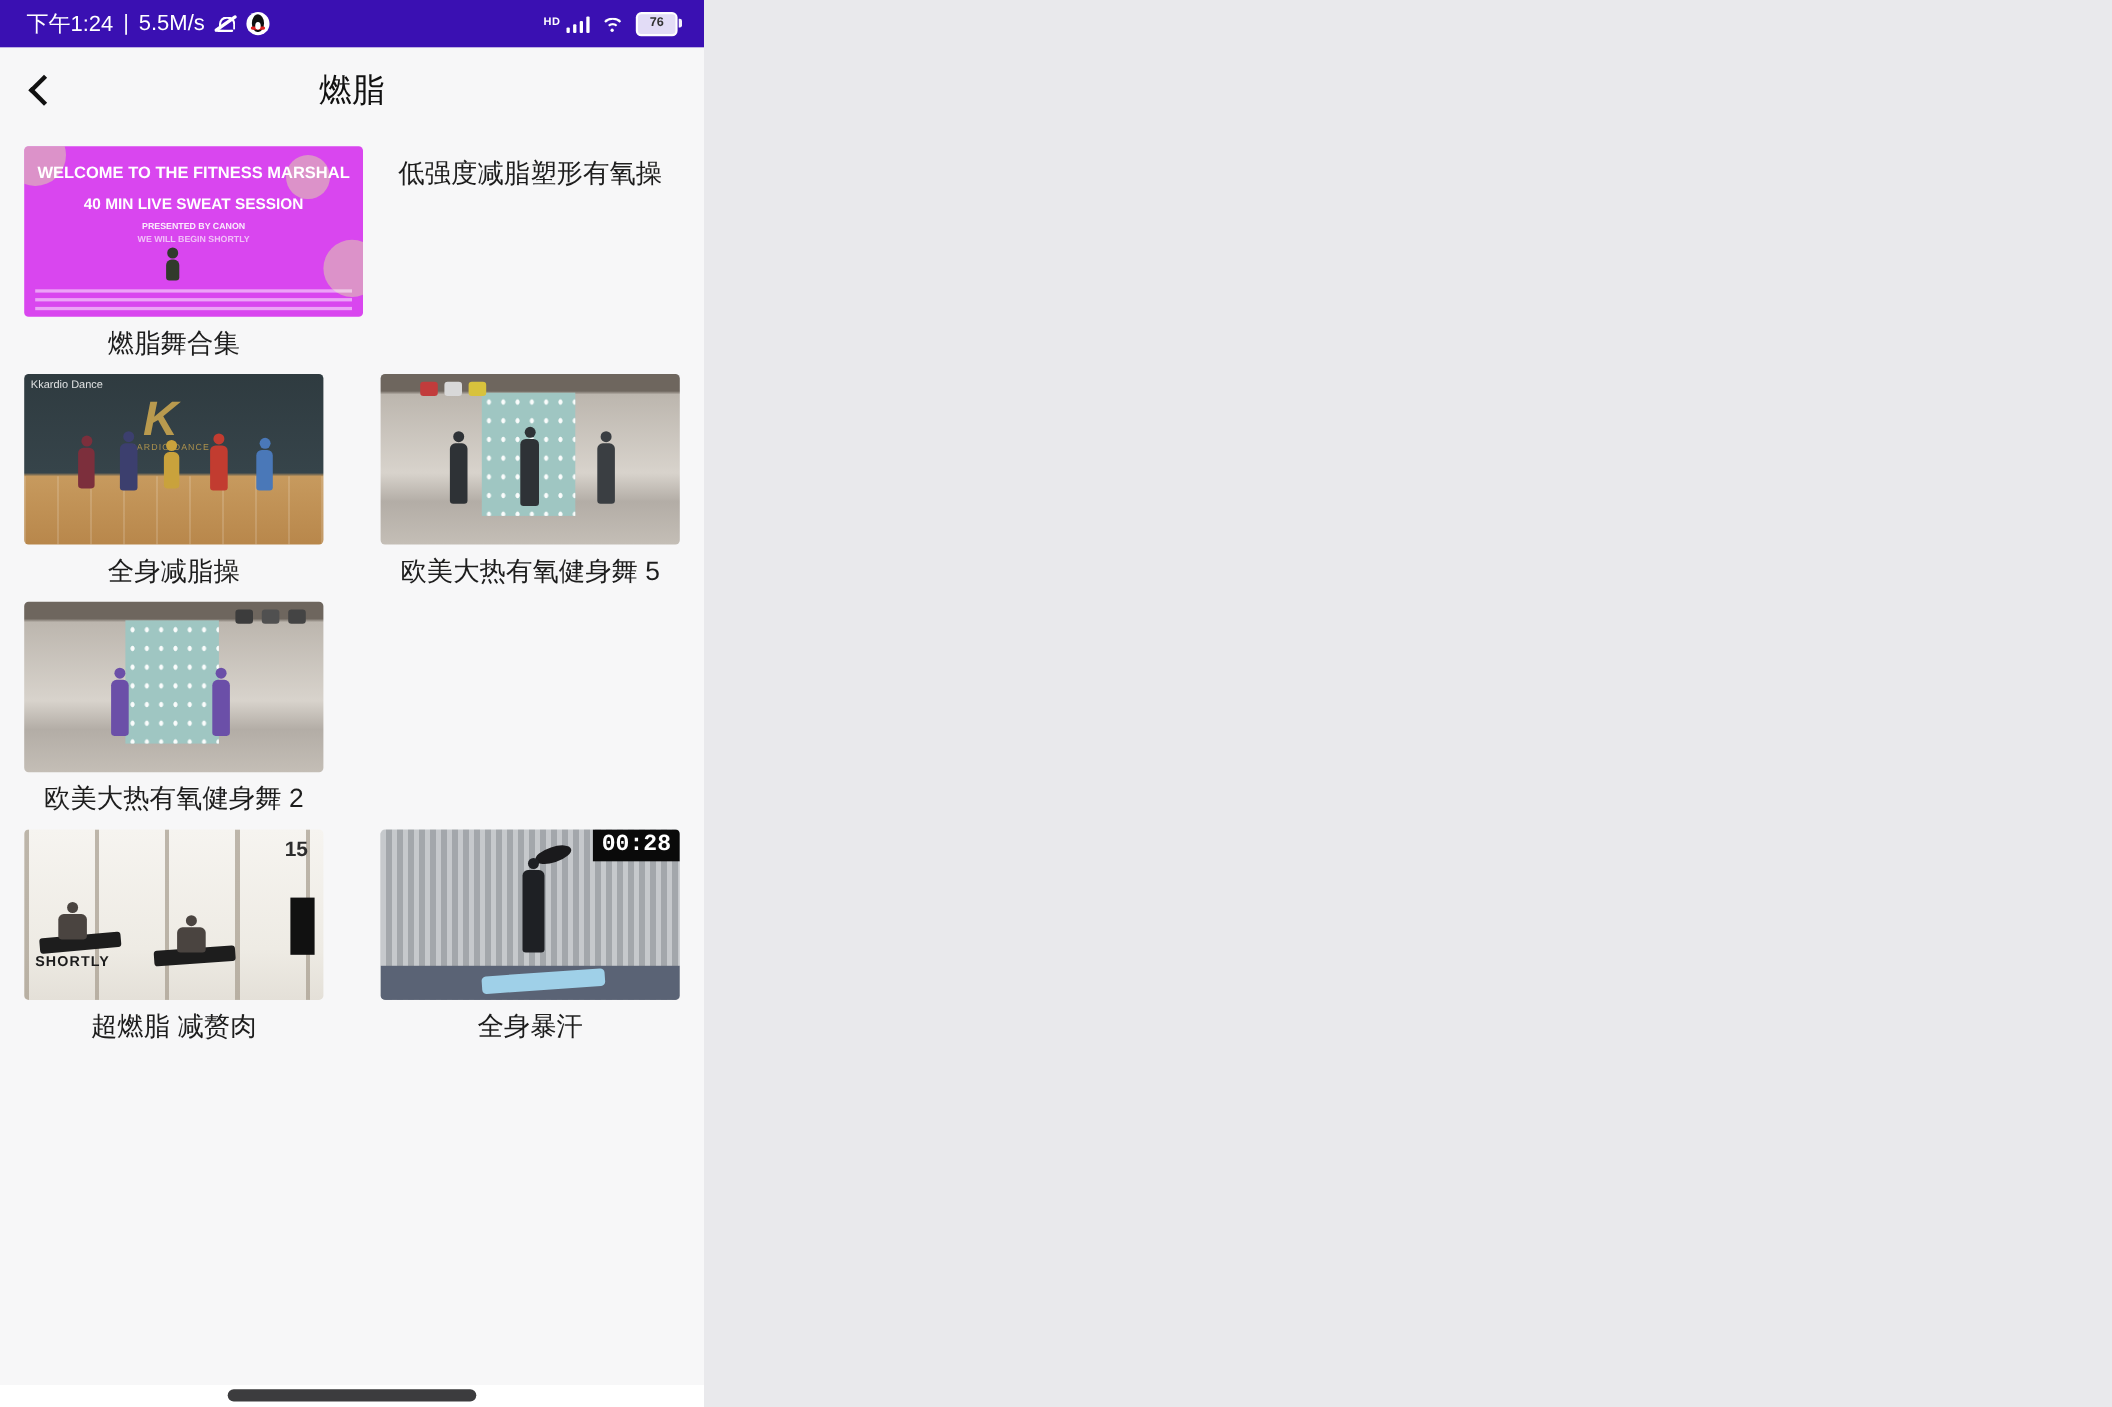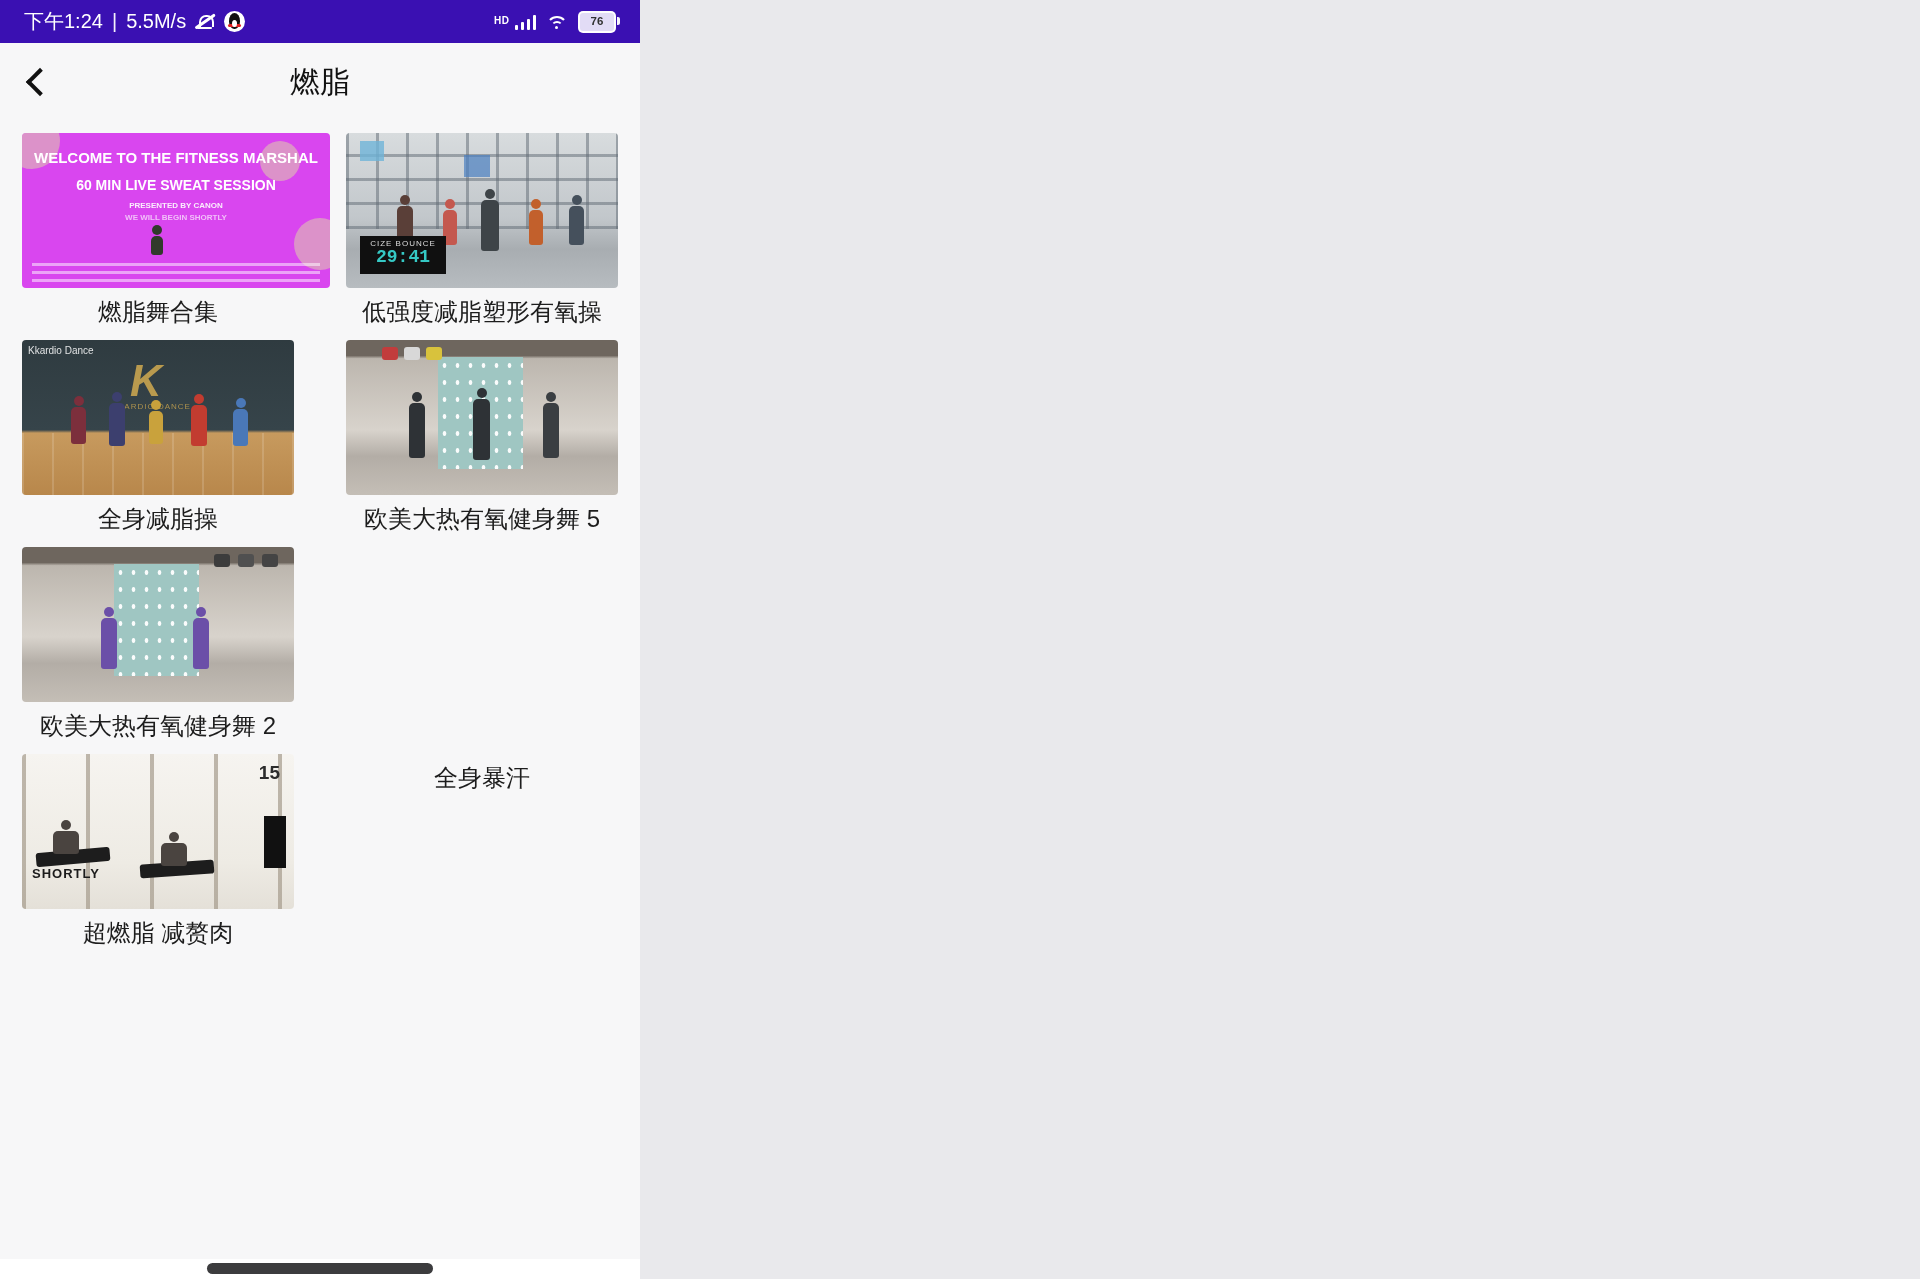--- a/index.html
+++ b/index.html
@@ -546,45 +546,31 @@
 
   <div class="header">燃脂</div>
   <div class="backic"></div>
 
   <div class="card" style="left:22px;top:133px;">
     <div class="thumb t-green">
       <div class="bcirc" style="left:-18px;top:-20px;width:56px;height:56px;"></div>
       <div class="bcirc" style="right:30px;top:8px;width:40px;height:40px;"></div>
       <div class="bcirc" style="right:-16px;bottom:18px;width:52px;height:52px;"></div>
       <div class="gl" style="top:16px;font-size:15px;">WELCOME TO THE FITNESS MARSHAL</div>
-      <div class="gl" style="top:44px;font-size:14px;">60 MIN LIVE SWEAT SESSION</div>
+      <div class="gl" style="top:44px;font-size:14px;">40 MIN LIVE SWEAT SESSION</div>
       <div class="gl" style="top:68px;font-size:8px;opacity:.9;">PRESENTED BY CANON</div>
       <div class="gl" style="top:80px;font-size:8px;opacity:.65;">WE WILL BEGIN SHORTLY</div>
       <div class="pp" style="left:128px;top:92px;width:14px;height:30px;--c:#313a2c;"></div>
       <div class="dl" style="bottom:22px;"></div>
       <div class="dl" style="bottom:14px;"></div>
       <div class="dl" style="bottom:6px;"></div>
     </div>
     <div class="cap">燃脂舞合集</div>
   </div>
   <div class="card" style="left:346px;top:133px;">
-    <div class="thumb t-wh">
-      <div class="grid"></div>
-        <div class="bw1"></div>
-        <div class="bw2"></div>
-      <div class="pp" style="left:50px;top:62px;--c:#5a3f38;width:18px;height:52px;"></div>
-      <div class="pp" style="left:96px;top:66px;--c:#c4584e;width:16px;height:46px;"></div>
-      <div class="pp" style="left:134px;top:56px;--c:#3e4448;width:20px;height:62px;"></div>
-      <div class="pp" style="left:182px;top:66px;--c:#c2602c;width:16px;height:46px;"></div>
-      <div class="pp" style="left:222px;top:62px;--c:#45505c;width:17px;height:50px;"></div>
-      <div class="cize">
-        <div class="cl1">CIZE BOUNCE</div>
-        <div class="cl2">29:41</div>
-      </div>
-    </div>
     <div class="cap">低强度减脂塑形有氧操</div>
   </div>
 
   <div class="card" style="left:22px;top:340px;">
     <div class="thumb t-kk">
       <div class="floorl"></div>
       <div class="klogo">K</div>
       <div class="ksub">KARDIO DANCE</div>
       <div class="wm">Kkardio Dance</div>
       <div class="pp" style="left:48px;top:56px;--c:#7c2f3c;width:17px;height:48px;"></div>
@@ -627,18 +613,25 @@
       <div class="blk"></div>
       <div class="mt" style="left:14px;top:96px;transform:rotate(-5deg);"></div>
       <div class="mt" style="left:118px;top:108px;transform:rotate(-4deg);"></div>
       <div class="pp" style="left:30px;top:66px;--c:#4a4440;width:28px;height:34px;"></div>
       <div class="pp" style="left:138px;top:78px;--c:#4a4440;width:28px;height:34px;"></div>
       <div class="modt">SHORTLY</div>
     </div>
     <div class="cap">超燃脂 减赘肉</div>
   </div>
   <div class="card" style="left:346px;top:754px;">
+    <div class="thumb t-cor">
+      <div class="deck"></div>
+      <div class="towel"></div>
+      <div class="hairfly" style="left:140px;top:16px;"></div>
+      <div class="pp" style="left:128px;top:26px;--c:#1e2024;width:22px;height:86px;"></div>
+      <div class="timerbox">00:28</div>
+    </div>
     <div class="cap">全身暴汗</div>
   </div>
 
   <div class="footer"></div>
   <div class="gbar"></div>
 </div>
 
 </body></html>

